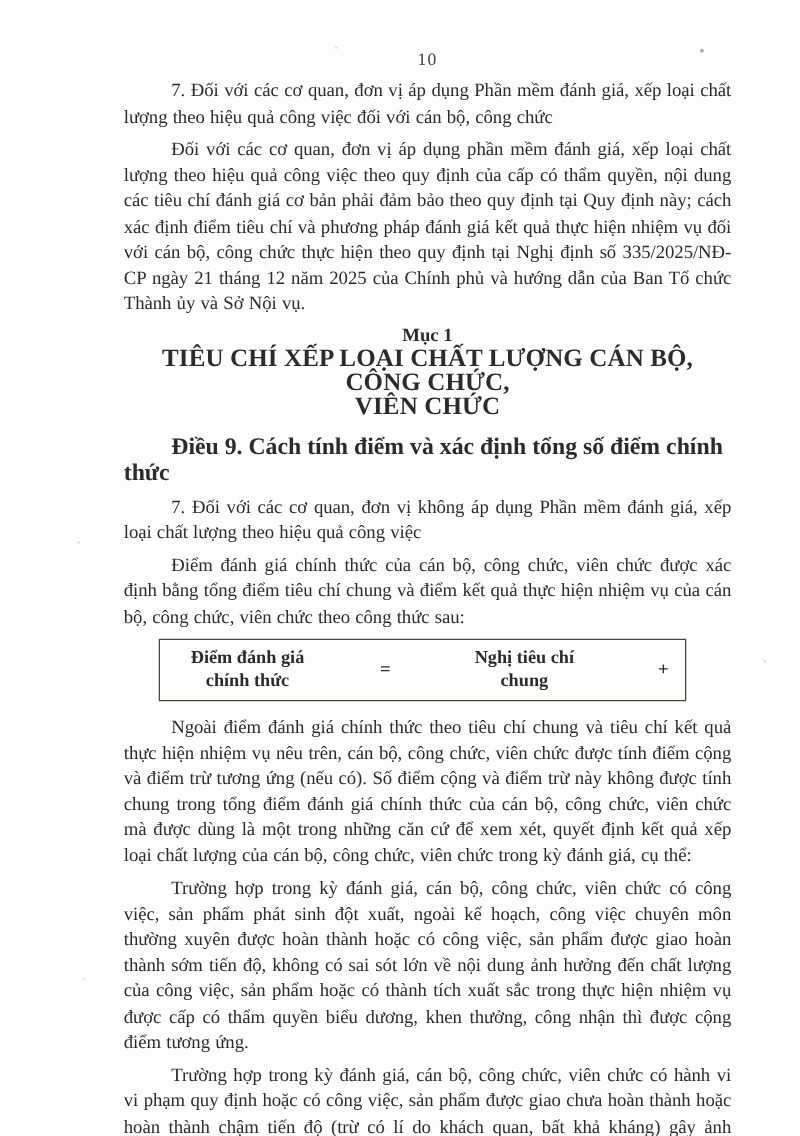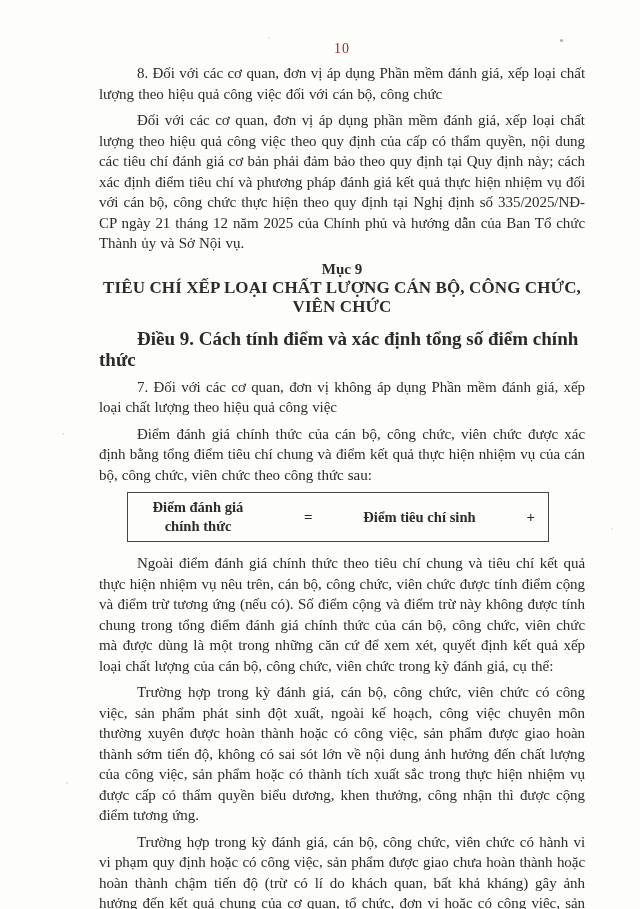--- a/index.html
+++ b/index.html
@@ -13,21 +13,21 @@
     font-family: "Liberation Serif", "DejaVu Serif", serif;
     color: #2d2b29;
   }
   .page-number {
     position: absolute;
     top: 41px;
     left: 99px;
     width: 486px;
     text-align: center;
     font-size: 14px;
-    color: #b91c1c;
+    color: #404040;
     letter-spacing: 1px;
   }
   .content {
     position: absolute;
     top: 63px;
     left: 99px;
     width: 486px;
   }
   .para {
     margin: 0 0 6px 0;
@@ -41,21 +41,21 @@
   .section-heading {
     margin: 4px 0 12px 0;
     text-align: center;
     font-weight: bold;
   }
   .section-label {
     font-size: 15px;
     line-height: 18px;
   }
   .section-title-line {
-    font-size: 17px;
+    font-size: 20px;
     line-height: 19px;
     letter-spacing: 0.1px;
   }
   .article-heading {
     margin: 0 0 7px 0;
     font-size: 19px;
     line-height: 21px;
     font-weight: bold;
     text-indent: 38px;
     text-align: left;
@@ -103,38 +103,38 @@
   <div class="speck s1"></div>
   <div class="speck s2"></div>
   <div class="speck s3"></div>
   <div class="speck s4"></div>
   <div class="speck s5"></div>
 
   <div class="page-number">10</div>
 
   <div class="content">
 
-    <p class="para">8. Đối với các cơ quan, đơn vị áp dụng Phần mềm đánh giá, xếp loại chất lượng theo hiệu quả công việc đối với cán bộ, công chức</p>
+    <p class="para">7. Đối với các cơ quan, đơn vị áp dụng Phần mềm đánh giá, xếp loại chất lượng theo hiệu quả công việc đối với cán bộ, công chức</p>
     <p class="para">Đối với các cơ quan, đơn vị áp dụng phần mềm đánh giá, xếp loại chất lượng theo hiệu quả công việc theo quy định của cấp có thẩm quyền, nội dung các tiêu chí đánh giá cơ bản phải đảm bảo theo quy định tại Quy định này; cách xác định điểm tiêu chí và phương pháp đánh giá kết quả thực hiện nhiệm vụ đối với cán bộ, công chức thực hiện theo quy định tại Nghị định số 335/2025/NĐ-CP ngày 21 tháng 12 năm 2025 của Chính phủ và hướng dẫn của Ban Tổ chức Thành ủy và Sở Nội vụ.</p>
 
     <div class="section-heading">
-      <div class="section-label">Mục 9</div>
+      <div class="section-label">Mục 1</div>
       <div class="section-title-line">TIÊU CHÍ XẾP LOẠI CHẤT LƯỢNG CÁN BỘ, CÔNG CHỨC,</div>
       <div class="section-title-line">VIÊN CHỨC</div>
     </div>
 
     <p class="article-heading">Điều 9. Cách tính điểm và xác định tổng số điểm chính thức</p>
 
     <p class="para">7. Đối với các cơ quan, đơn vị không áp dụng Phần mềm đánh giá, xếp loại chất lượng theo hiệu quả công việc</p>
     <p class="para">Điểm đánh giá chính thức của cán bộ, công chức, viên chức được xác định bằng tổng điểm tiêu chí chung và điểm kết quả thực hiện nhiệm vụ của cán bộ, công chức, viên chức theo công thức sau:</p>
 
     <div class="formula-box">
       <div class="formula-cell c1">Điểm đánh giá chính thức</div>
       <div class="formula-op">=</div>
-      <div class="formula-cell c2">Điểm tiêu chí sinh</div>
+      <div class="formula-cell c2">Nghị tiêu chí chung</div>
       <div class="formula-op">+</div>
     </div>
 
     <p class="para">Ngoài điểm đánh giá chính thức theo tiêu chí chung và tiêu chí kết quả thực hiện nhiệm vụ nêu trên, cán bộ, công chức, viên chức được tính điểm cộng và điểm trừ tương ứng (nếu có). Số điểm cộng và điểm trừ này không được tính chung trong tổng điểm đánh giá chính thức của cán bộ, công chức, viên chức mà được dùng là một trong những căn cứ để xem xét, quyết định kết quả xếp loại chất lượng của cán bộ, công chức, viên chức trong kỳ đánh giá, cụ thể:</p>
     <p class="para">Trường hợp trong kỳ đánh giá, cán bộ, công chức, viên chức có công việc, sản phẩm phát sinh đột xuất, ngoài kế hoạch, công việc chuyên môn thường xuyên được hoàn thành hoặc có công việc, sản phẩm được giao hoàn thành sớm tiến độ, không có sai sót lớn về nội dung ảnh hưởng đến chất lượng của công việc, sản phẩm hoặc có thành tích xuất sắc trong thực hiện nhiệm vụ được cấp có thẩm quyền biểu dương, khen thưởng, công nhận thì được cộng điểm tương ứng.</p>
     <p class="para">Trường hợp trong kỳ đánh giá, cán bộ, công chức, viên chức có hành vi vi phạm quy định hoặc có công việc, sản phẩm được giao chưa hoàn thành hoặc hoàn thành chậm tiến độ (trừ có lí do khách quan, bất khả kháng) gây ảnh hưởng đến kết quả chung của cơ quan, tổ chức, đơn vị hoặc có công việc, sản phẩm không đảm bảo chất lượng do nguyên nhân chủ quan, gây hậu quả nghiêm trọng, ảnh hưởng đến kết quả chung của cơ quan, đơn vị thì bị trừ điểm tương ứng.</p>
 
   </div>
 </div>
 

